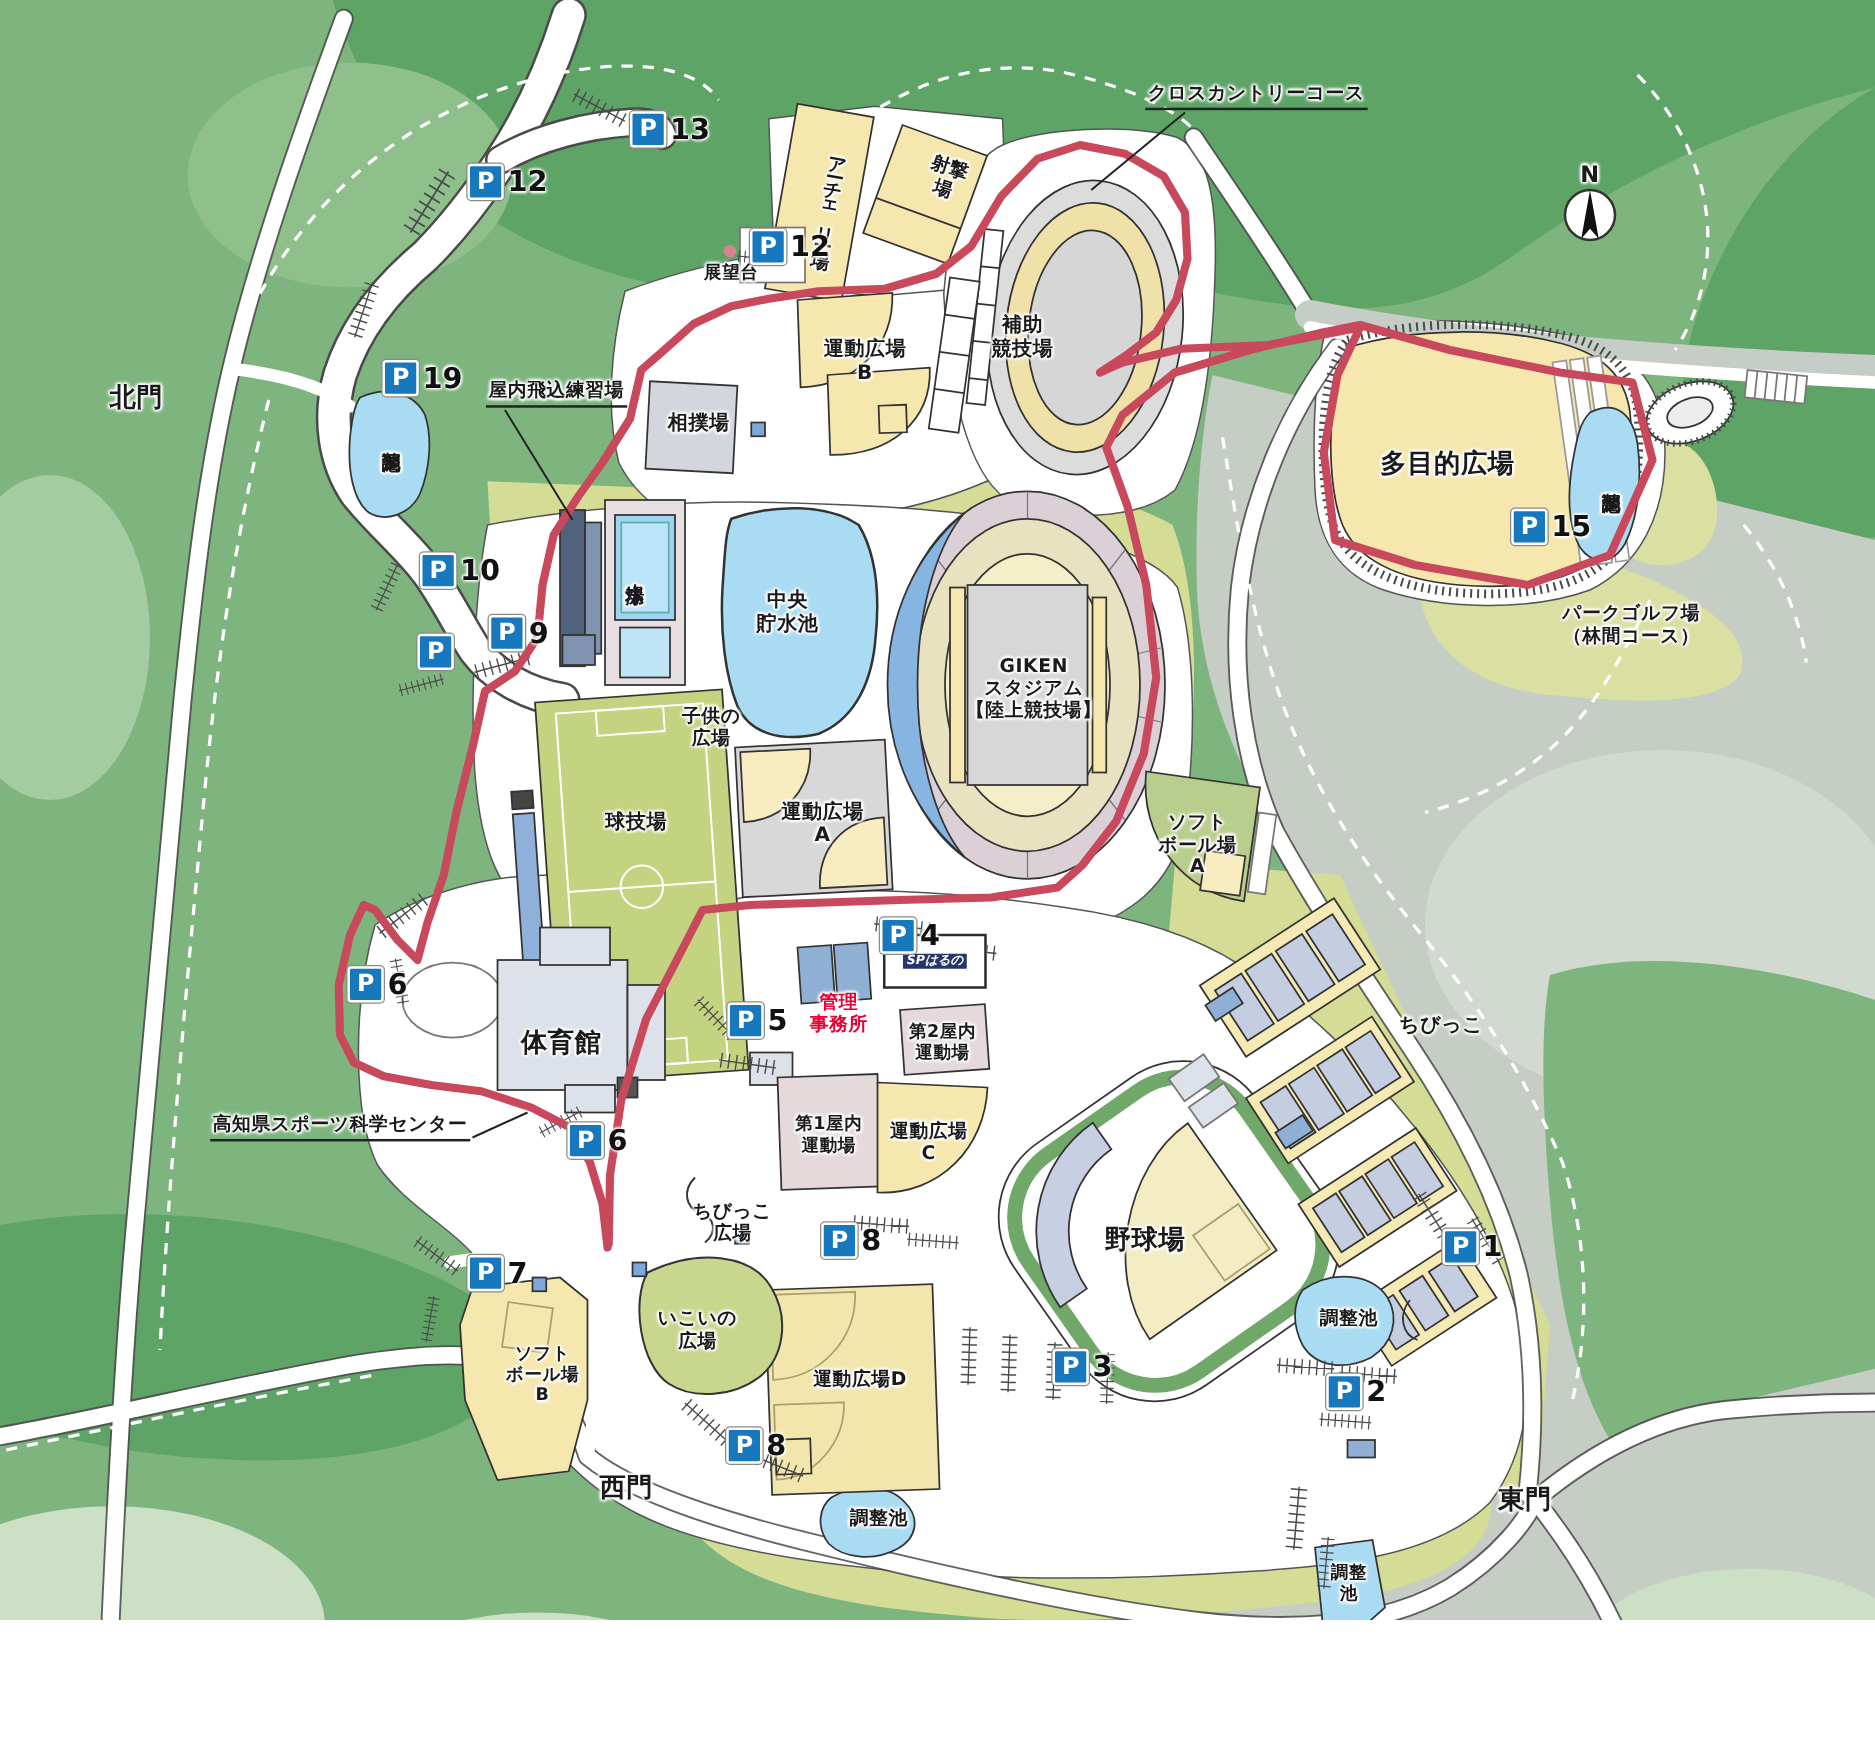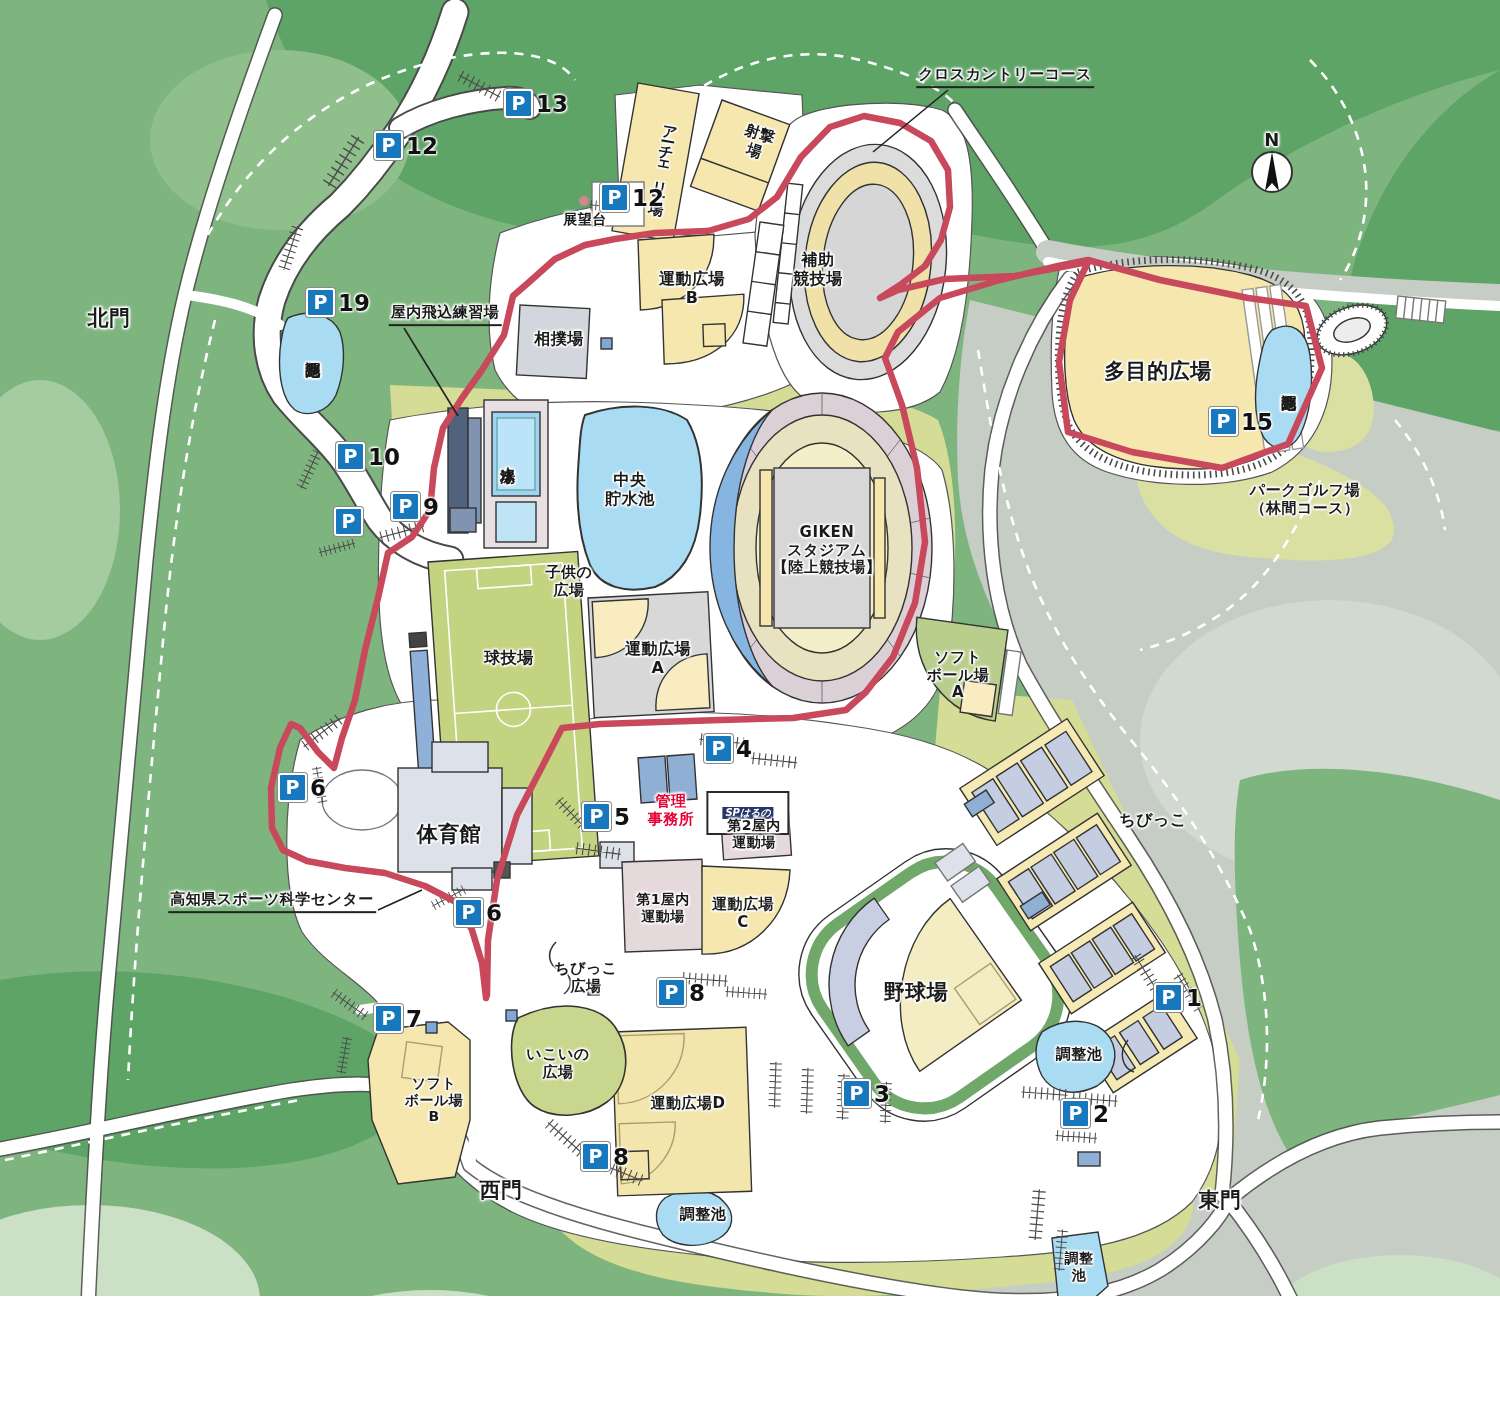--- a/index.html
+++ b/index.html
@@ -13,21 +13,21 @@
   .vert{writing-mode:vertical-rl;text-orientation:upright;letter-spacing:1px;}
   .red{color:#E60033;}
   .callout{border-bottom:2px solid #222;padding:0 2px 2px 2px;}
   .pb{position:absolute;display:flex;align-items:center;gap:3px;}
   .pi{display:block;width:25px;height:25px;background:#1778BE;border:2px solid #fff;
       box-shadow:0 0 0 1px #8a8a8a;border-radius:3px;color:#fff;
       font-weight:bold;font-size:19px;line-height:24px;text-align:center;}
   .pn{font-weight:bold;font-size:23px;color:#111;
       text-shadow:0 0 3px #fff,0 0 3px #fff,1px 1px 2px #fff,-1px -1px 2px #fff;}
   .haruno{position:absolute;transform:translate(-50%,-50%);background:#fff;
-      border:2px solid #2a2a2a;padding:14px;margin-top:44px;}
+      border:2px solid #2a2a2a;padding:14px;}
   .haruno span{display:block;background:#26366b;color:#fff;font-weight:bold;
       font-size:10px;line-height:12px;padding:0 3px;font-style:italic;}
 </style>
 </head>
 <body>
 
 <div id="stage">
 
 <svg width="1500" height="1404" viewBox="0 0 1500 1404">
   <defs>

